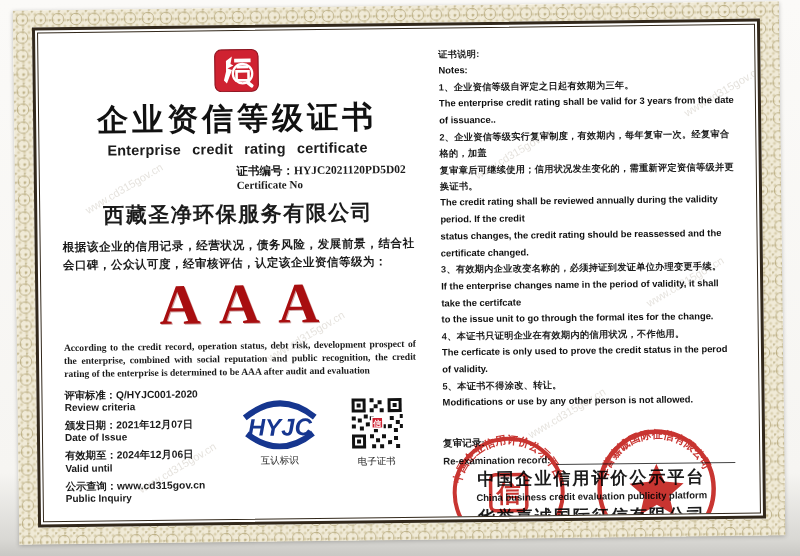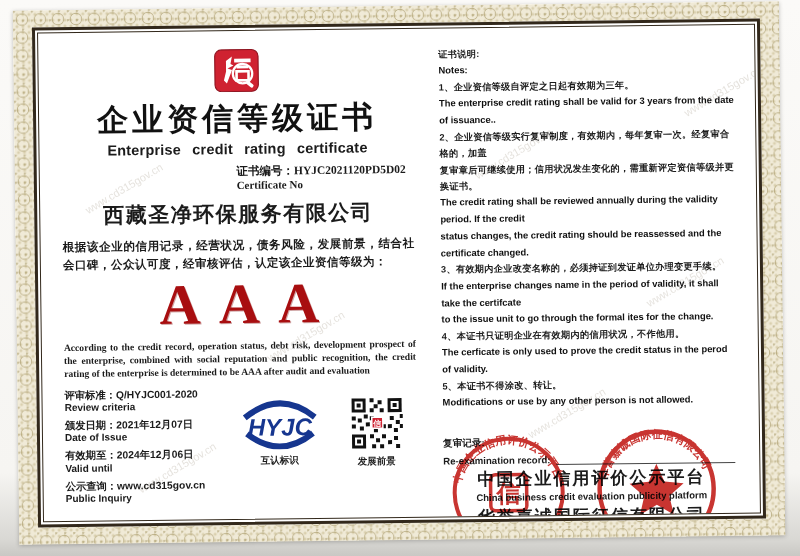--- a/index.html
+++ b/index.html
@@ -57,21 +57,21 @@
                   line-height:1.35; text-align:justify; margin-top:6px; }
 
   .meta-wrap { display:flex; width:100%; margin-top:9px; align-items:flex-start; }
   .meta-col { width:158px; flex:none; }
   .meta-row { margin-bottom:6px; line-height:1.2; }
   .meta-cn { font-size:10.3px; font-weight:bold; }
   .meta-en { font-size:10px; font-weight:bold; }
 
   .stamp-area { flex:1; display:flex; justify-content:space-around; align-items:flex-start; padding-top:10px; }
   .hyjc-block, .qr-block { display:flex; flex-direction:column; align-items:center; }
-  .stamp-label { font-size:9.5px; font-weight:bold; margin-top:5px; }
+  .stamp-label { font-size:9.5px; font-weight:normal; margin-top:5px; }
 
   
   .col-r { flex:1; display:flex; flex-direction:column; padding-top:4px; position:relative; }
   .n-cn { font-size:9.2px; font-weight:bold; line-height:1.78; letter-spacing:.3px; }
   .n-en { font-size:9.4px; font-weight:bold; line-height:1.78; color:#101010; }
 
   .reexam { display:flex; align-items:flex-end; margin-top:26px; }
   .reexam .r-cn { font-size:9.6px; font-weight:bold; display:block; }
   .reexam .r-en { font-size:9.6px; font-weight:bold; white-space:nowrap; }
   .rule { flex:1; border-bottom:1.5px solid #444; margin:0 4px 2px 6px; height:12px; }
@@ -203,21 +203,21 @@
                         <rect x="5" y="41" width="8" height="8"></rect>
                       </g>
                     <g fill="#111">
                         <rect x="7" y="7" width="4" height="4"></rect>
                         <rect x="43" y="7" width="4" height="4"></rect>
                         <rect x="7" y="43" width="4" height="4"></rect>
                       </g>
                     <rect x="22" y="21" width="11" height="11" fill="#cf2231" stroke="#fff" stroke-width="1.5"></rect>
                     <text x="27.5" y="30" text-anchor="middle" font-size="8" fill="#fff" font-weight="bold">信</text>
                   </svg>
-                  <div class="stamp-label">发展前景</div>
+                  <div class="stamp-label">电子证书</div>
                 </div>
               </div>
             </div>
           </div>
 
           <div class="col-r">
             <div class="n-cn">证书说明:</div>
             <div class="n-en">Notes:</div>
             <div class="n-cn">1、企业资信等级自评定之日起有效期为三年。</div>
             <div class="n-en">The enterprise credit rating shall be valid for 3 years from the date of issuance..</div>

